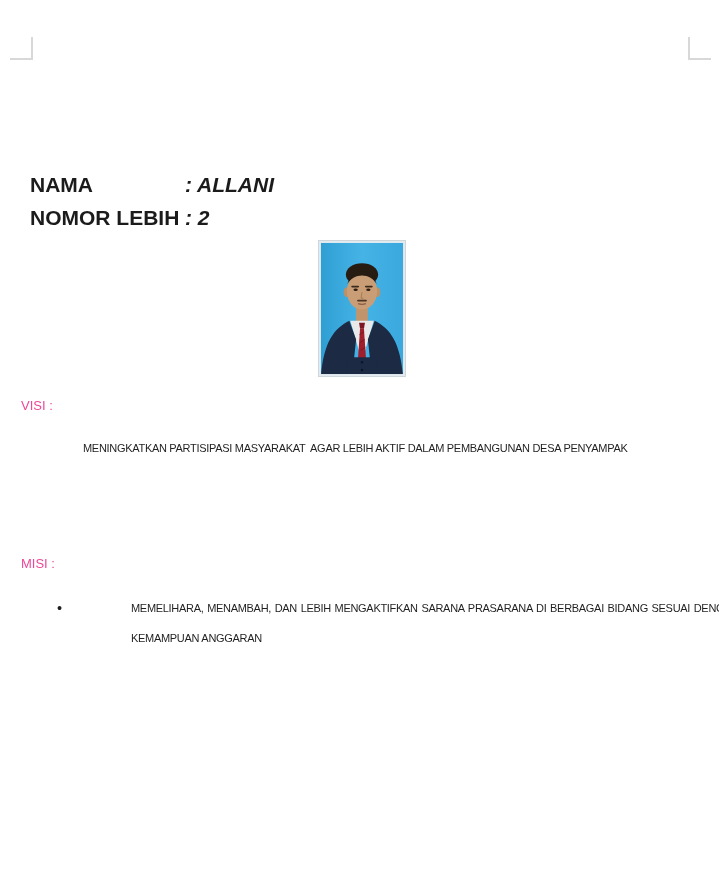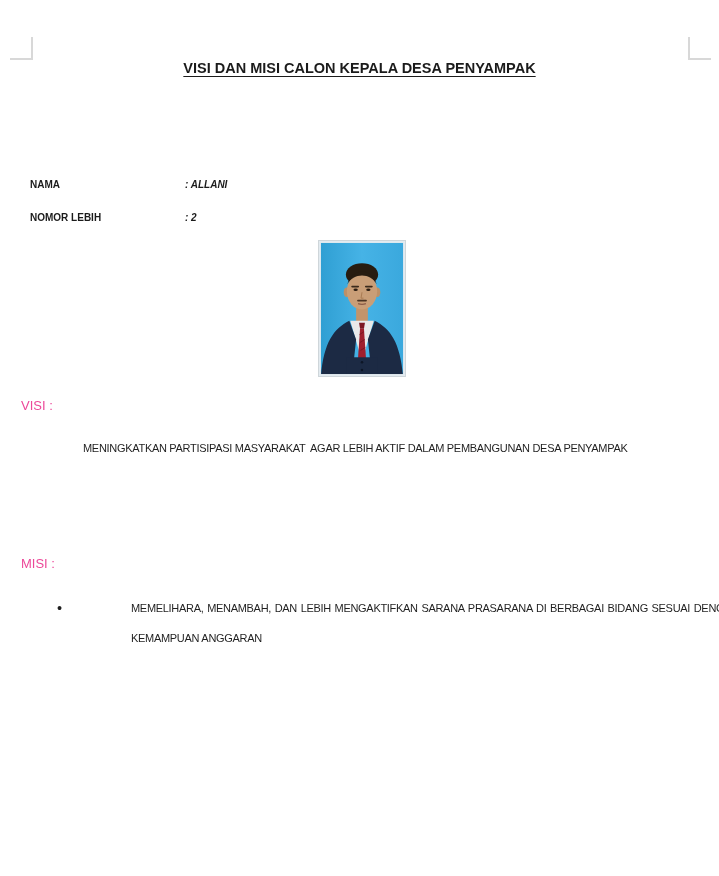--- a/index.html
+++ b/index.html
@@ -26,21 +26,21 @@
     line-height: 18px;
     color: #1b1b1b;
   }
   .title .u { text-decoration: underline; text-underline-offset: 3px; }
   .t1 { top: 59px; }
   .t2 { top: 94px; }
 
   .id-label, .id-value {
     position: absolute;
     font-weight: bold;
-    font-size: 10px;
+    font-size: 21px;
     line-height: 18px;
     color: #1b1b1b;
   }
   .id-label { left: 30px; }
   .id-value { left: 185px; font-style: italic; }
   .row-name  { top: 176px; }
   .row-nomor { top: 209px; }
 
   .photo {
     position: absolute;
@@ -88,23 +88,20 @@
   }
 </style>
 </head>
 <body>
 
 <div class="page">
 
   <div class="crop tl"></div>
   <div class="crop tr"></div>
 
-  <div class="title t1">
-    <span class="u">VISI DAN MISI CALON KEPALA DESA PENYAMPAK</span>
-  </div>
 
   <div class="id-label row-name">NAMA</div>
   <div class="id-value row-name">: ALLANI</div>
 
   <div class="id-label row-nomor">NOMOR LEBIH</div>
   <div class="id-value row-nomor">: 2</div>
 
   <div class="photo">
     <svg viewBox="0 0 88 137" preserveAspectRatio="none">
       <defs>

